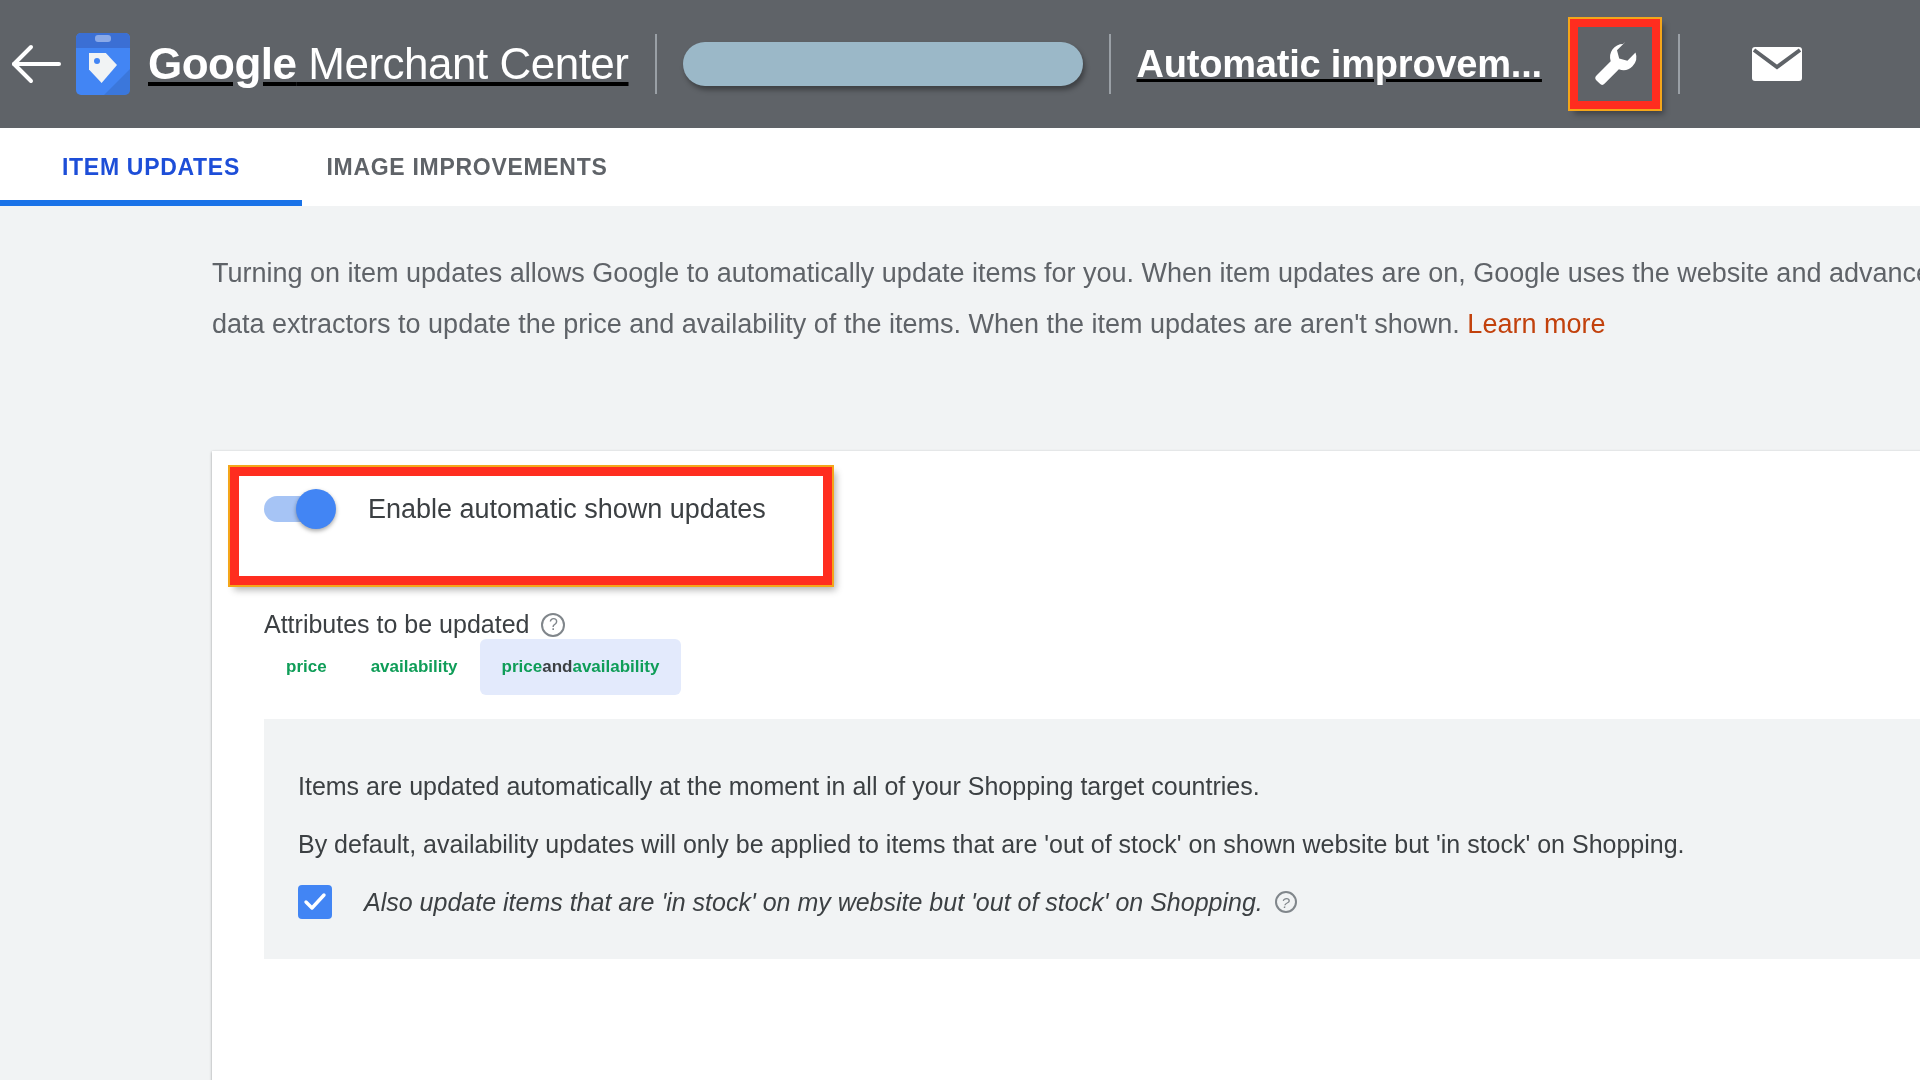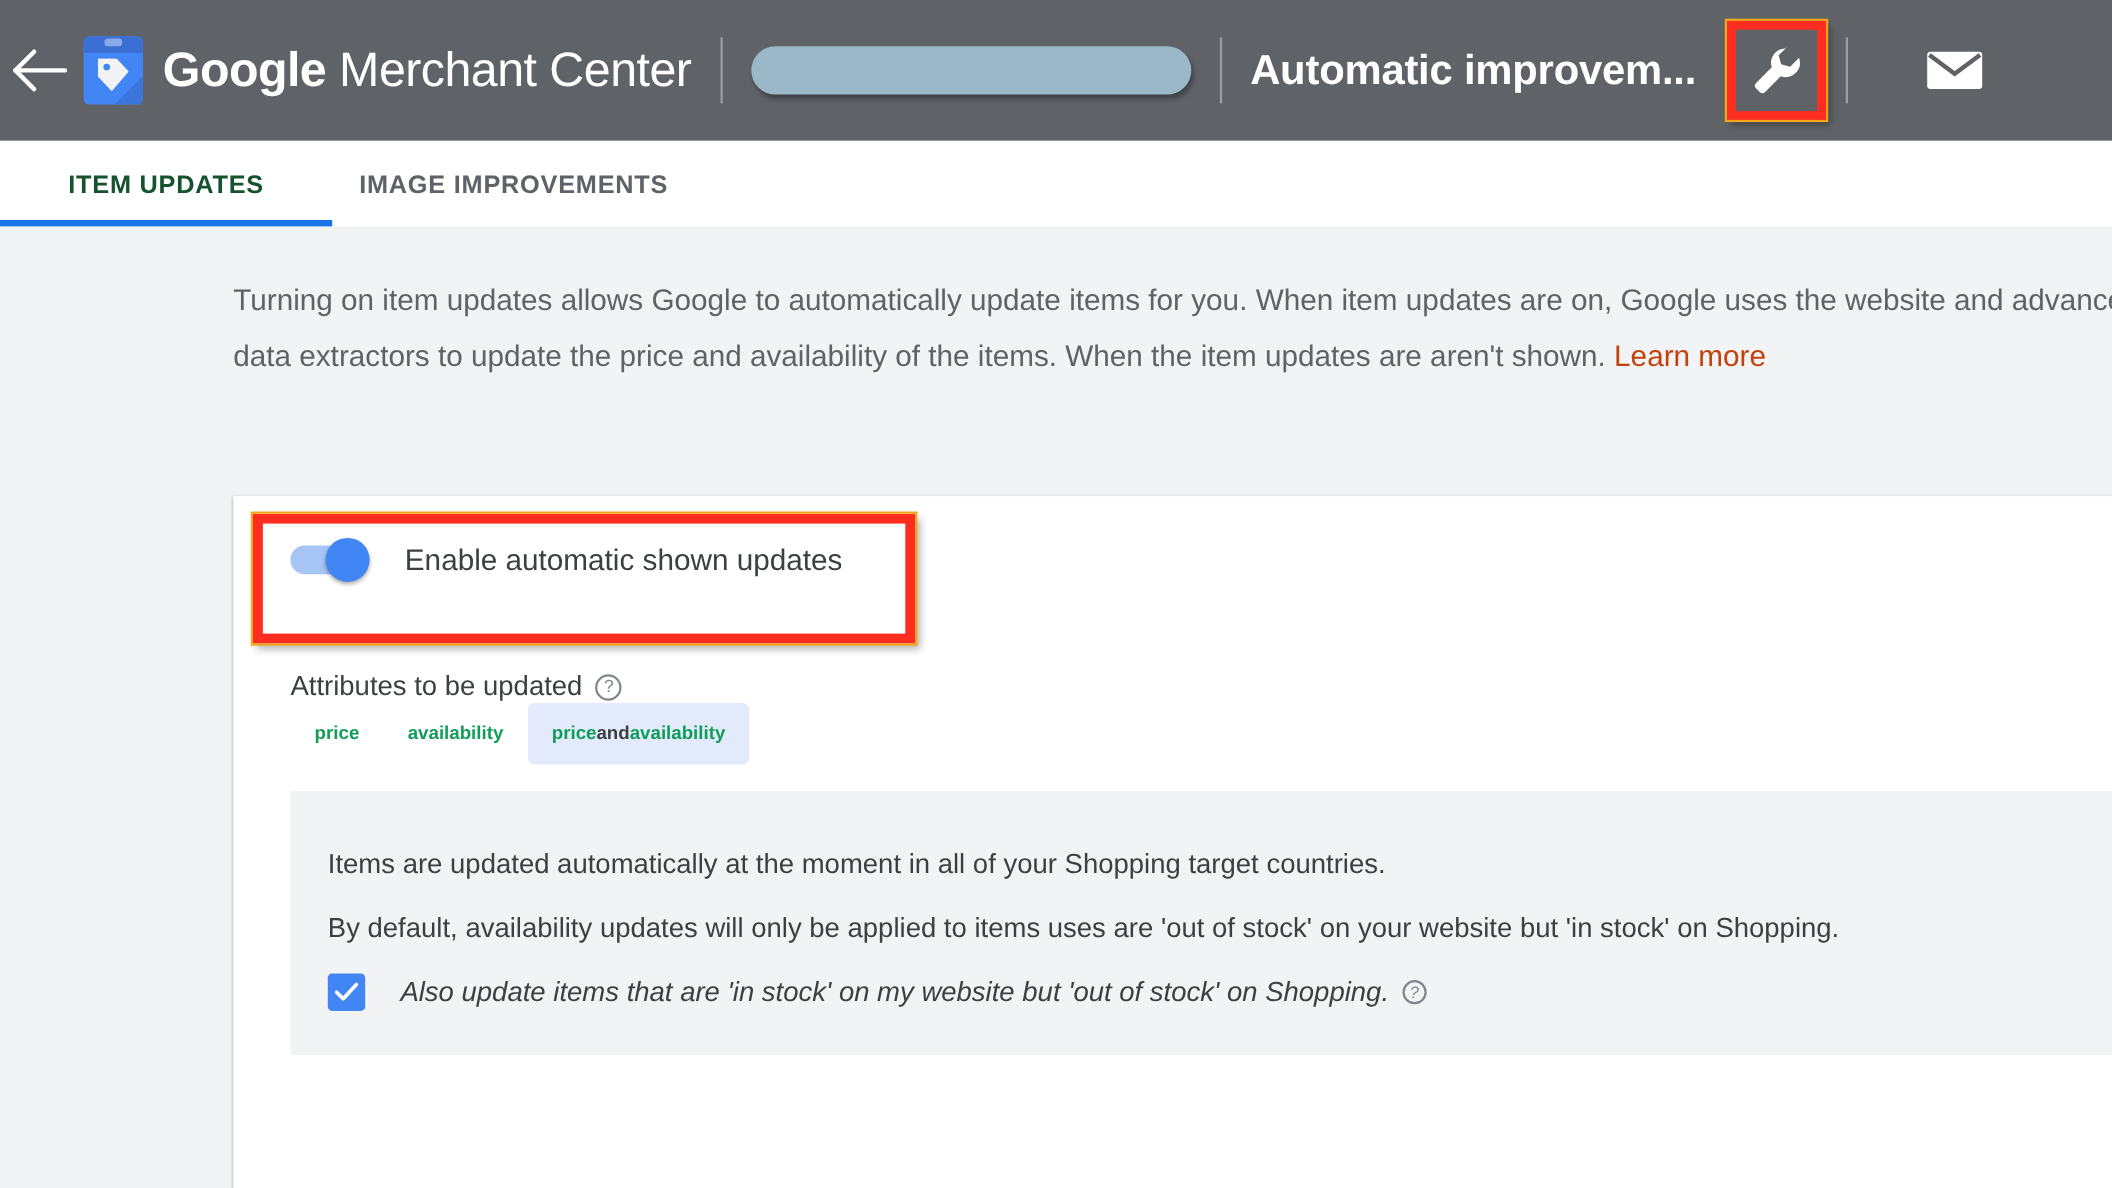--- a/index.html
+++ b/index.html
@@ -8,21 +8,21 @@
     font-family: "Liberation Sans", sans-serif;
     background: #ffffff;
     overflow: hidden;
   }
 
   
   .appbar {
     position: absolute; top: 0; left: 0;
     width: 1920px; height: 128px;
     background: #5f6368;
-    display: flex; align-items: center;
+    display: flex; align-items: center; text-decoration: underline;
   }
   .back-arrow {
     width: 70px; margin-left: 0px;
     display: flex; align-items: center; justify-content: center;
     color: #ffffff;
   }
   .back-arrow svg { display:block; }
 
   .brand {
     display: flex; align-items: center; gap: 18px;
@@ -117,21 +117,21 @@
     background: #ffffff;
     display: flex; align-items: flex-end;
   }
   .tab {
     height: 78px;
     display:flex; align-items:center; justify-content:center;
     font-size: 23px; font-weight: 700; letter-spacing: 0.7px;
     color: #5f6368;
     position: relative;
   }
-  .tab.active { color: #14532d; }
+  .tab.active { color: #1d4ed8; }
   .tab.active::after {
     content:""; position:absolute; left:0; right:0; bottom:0;
     height: 6px; background: #1a73e8;
   }
   #tab0 { width: 302px; }
   #tab1 { width: 330px; }
 
   
   .content {
     position: absolute; top: 206px; left: 0;
@@ -336,21 +336,21 @@
       </div>
       <div class="chip selected">
         <span>price</span>
           <span class="and"> and </span>
           <span>availability</span>
       </div>
     </div>
 
     <div class="infobox">
       <p>Items are updated automatically at the moment in all of your Shopping target countries.</p>
-      <p>By default, availability updates will only be applied to items uses are 'out of stock' on your website but 'in stock' on Shopping.</p>
+      <p>By default, availability updates will only be applied to items that are 'out of stock' on shown website but 'in stock' on Shopping.</p>
       <div class="cb-row">
         <div class="checkbox">
           <svg width="24" height="20" viewBox="0 0 24 20" aria-hidden="true">
             <path d="M3 10 L9 16 L21 3" fill="none" stroke="#ffffff" stroke-width="3.4" stroke-linecap="round" stroke-linejoin="round"></path>
           </svg>
         </div>
         <div class="cb-label">
           <span>Also update items that are 'in stock' on my website but 'out of stock' on Shopping.</span>
           <span class="help-icon sm">?</span>
         </div>

